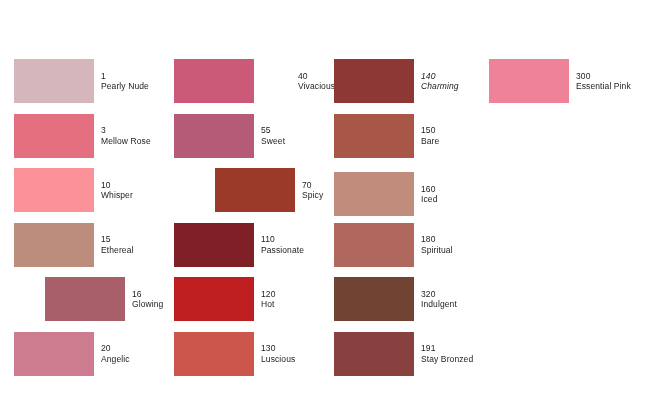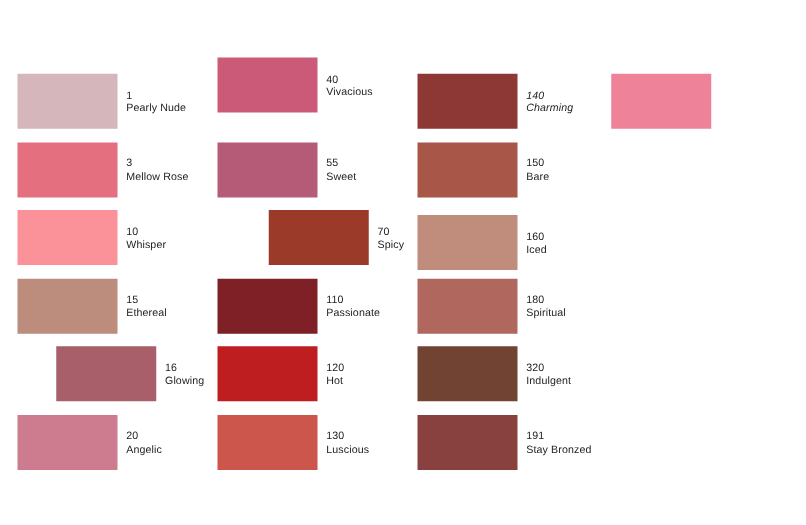--- a/index.html
+++ b/index.html
@@ -101,21 +101,21 @@
       </div>
       <div class="swatch-row" style="top: 331.5px;">
         <div class="swatch-chip" style="background-color: rgb(204, 124, 142);"></div>
         <div class="swatch-labels">
           <div class="swatch-code">20</div>
           <div class="swatch-name">Angelic</div>
         </div>
       </div>
     </div>
     <div class="column" style="left: 174px;">
-      <div class="swatch-row" style="top: 46px;">
+      <div class="swatch-row" style="top: 59px; gap: 37px;">
         <div class="swatch-chip" style="background-color: rgb(203, 90, 120);"></div>
         <div class="swatch-labels">
           <div class="swatch-code">40</div>
           <div class="swatch-name">Vivacious</div>
         </div>
       </div>
       <div class="swatch-row" style="top: 113.5px;">
         <div class="swatch-chip" style="background-color: rgb(181, 90, 119);"></div>
         <div class="swatch-labels">
           <div class="swatch-code">55</div>
@@ -191,15 +191,19 @@
         <div class="swatch-chip" style="background-color: rgb(137, 65, 63);"></div>
         <div class="swatch-labels">
           <div class="swatch-code">191</div>
           <div class="swatch-name">Stay Bronzed</div>
         </div>
       </div>
     </div>
     <div class="column" style="left: 489px;">
       <div class="swatch-row" style="top: 59px;">
         <div class="swatch-chip" style="background-color: rgb(238, 130, 152);"></div>
+        <div class="swatch-labels">
+          <div class="swatch-code">300</div>
+          <div class="swatch-name">Essential Pink</div>
+        </div>
       </div>
     </div>
   </div>
 
 </body></html>

